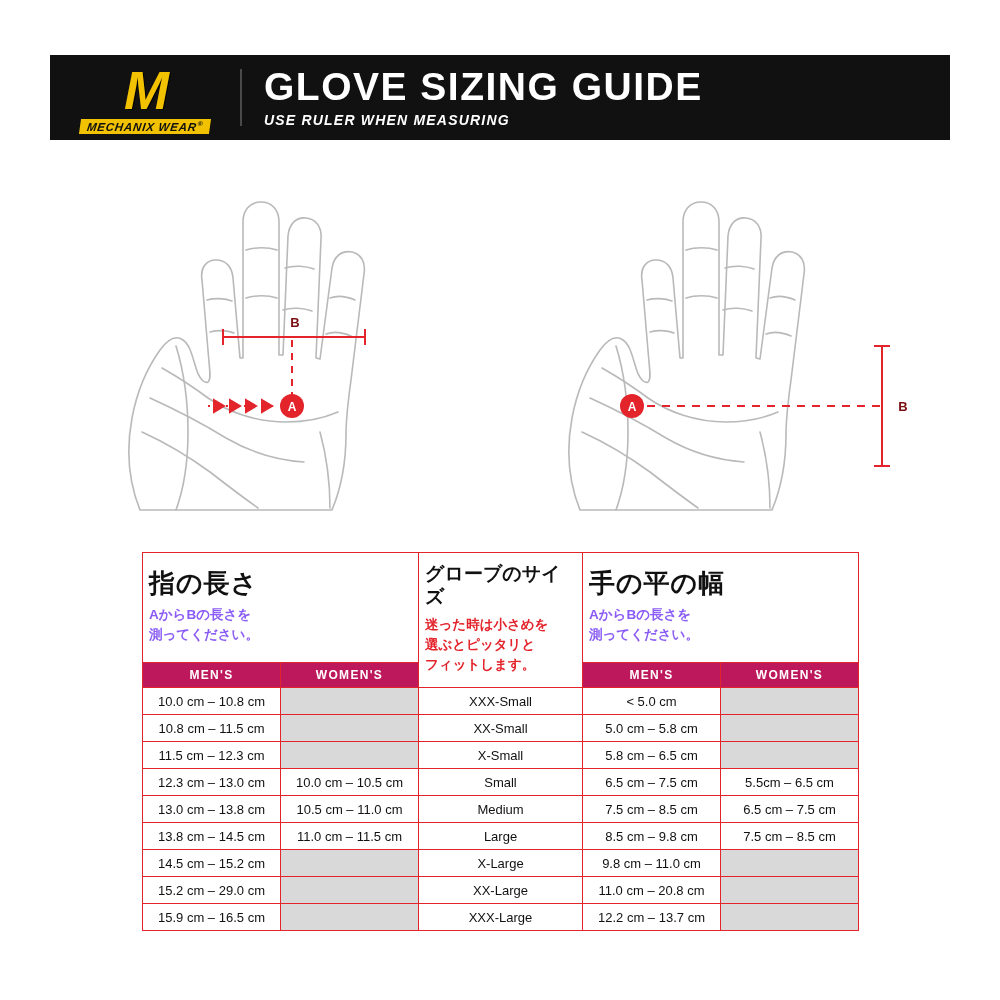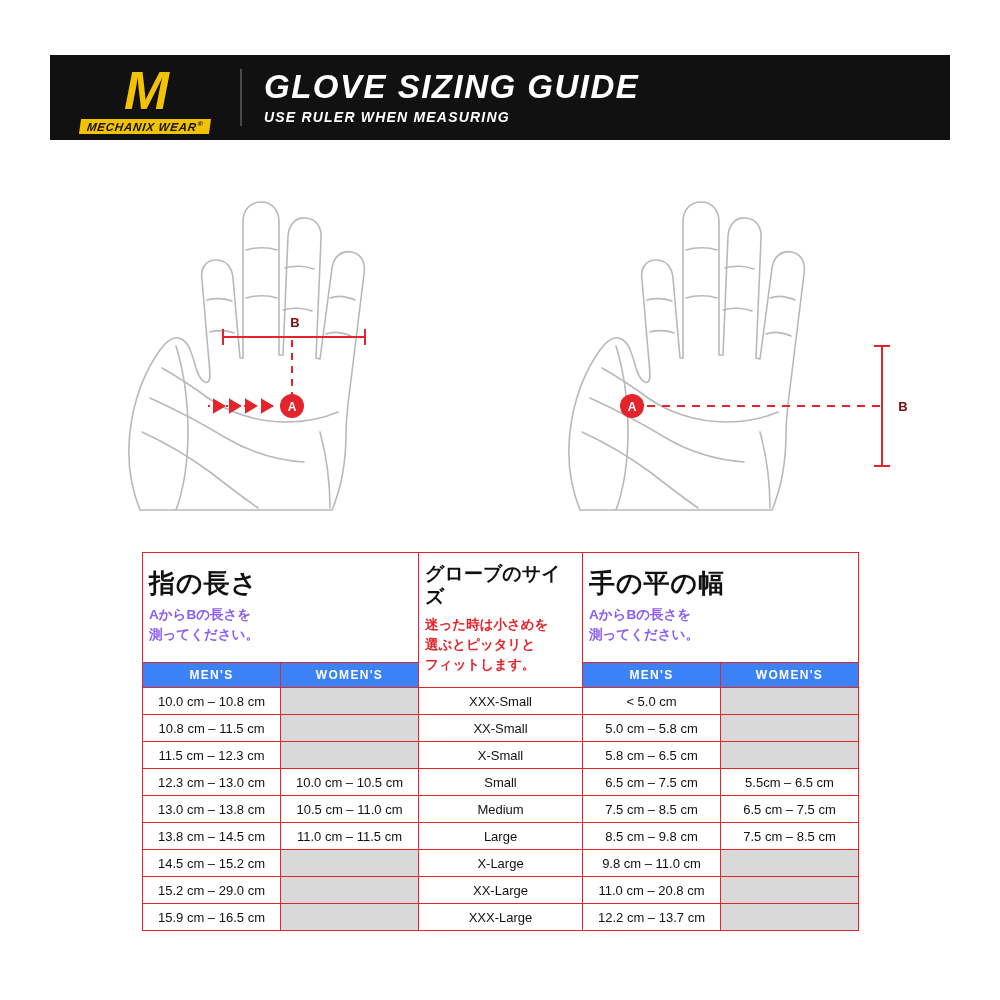--- a/index.html
+++ b/index.html
@@ -40,21 +40,21 @@
     transform:skewX(-8deg);
   }
   .logo-reg { font-size:7px; vertical-align:super; }
   .header-divider {
     width:2px; background:#4a4a4a; margin:14px 0;
   }
   .header-text {
     flex:1; padding-left:22px; display:flex; flex-direction:column; justify-content:center;
   }
   .header-title {
-    color:#ffffff; font-size:33px; font-weight:bold; font-style:italic;
+    color:#ffffff; font-size:39px; font-weight:bold; 
     letter-spacing:1.5px; line-height:1.05;
   }
   .header-sub {
     color:#ffffff; font-size:14px; font-weight:bold; font-style:italic;
     letter-spacing:1.2px; margin-top:5px;
   }
 
   
   .hands { position:absolute; left:50px; top:150px; width:900px; height:395px; }
   .hand-wrap { position:absolute; top:0; width:450px; height:395px; }
@@ -79,21 +79,21 @@
     letter-spacing:1px;
   }
   .hdr-title.mid { font-size:19px; letter-spacing:0px; }
   .hdr-note {
     font-size:13.5px; font-weight:bold; color:#8b5cf6; line-height:1.5;
     margin-top:6px;
   }
   .hdr-note.mid { color:#e3242b; }
 
   .subhdr {
-    background:#3b82f6; color:#ffffff;
+    background:#be185d; color:#ffffff;
     font-size:12px; font-weight:bold; letter-spacing:1.3px;
     text-align:center; height:25px;
   }
 
   .data-cell {
     text-align:center; font-size:13px; color:#111;
     height:27px; background:#ffffff;
   }
   .data-cell.size { font-weight:normal; }
   .empty-cell { background:#d9d9d9; }

